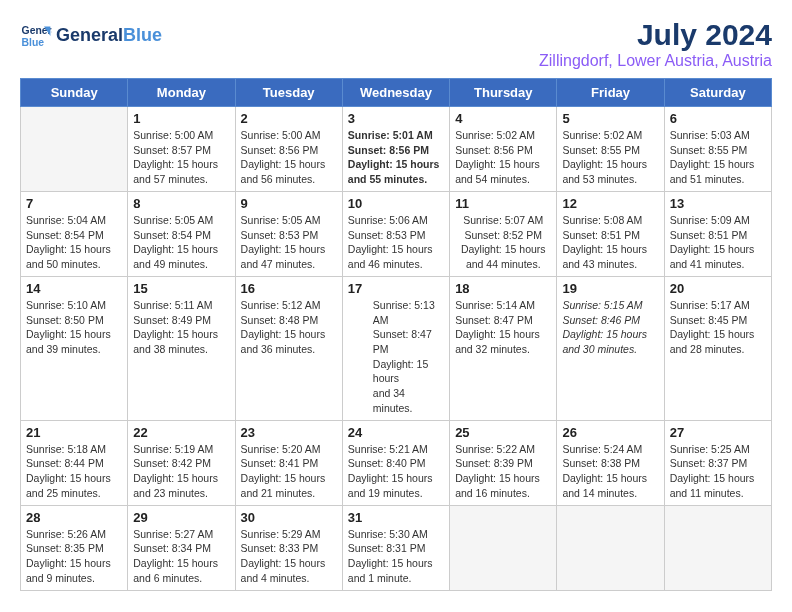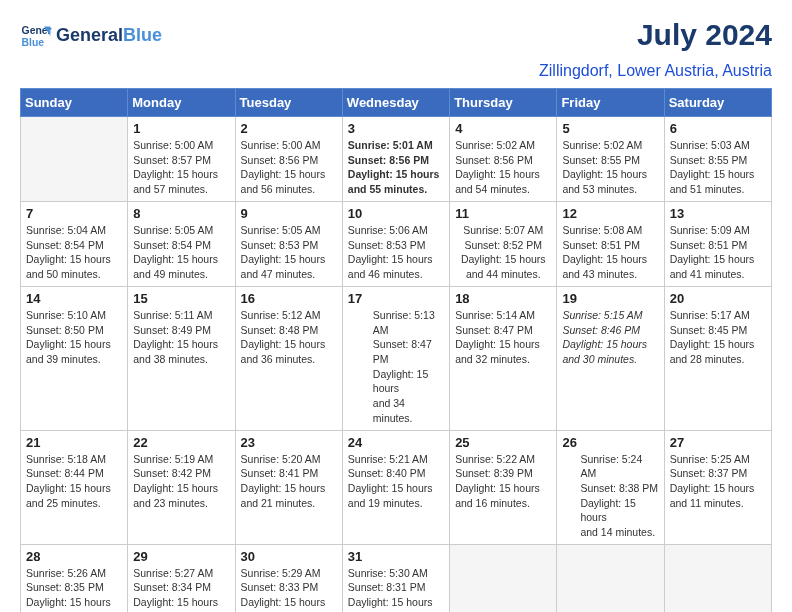--- a/index.html
+++ b/index.html
@@ -38,36 +38,36 @@
       text-align: right;
     }
     .month-title {
       font-size: 30px;
       font-weight: bold;
       color: #1a3a6b;
       line-height: 1;
     }
     .location {
       font-size: 16px;
-      color: #1d4ed8;
-      margin-top: 12px;
+      color: #8b5cf6;
+      margin-top: 2px;
       text-align: right;
     }
     table {
       width: 100%;
       border-collapse: collapse;
       table-layout: fixed;
     }
     th {
       background-color: #3a6bbf;
       color: #fff;
       font-size: 13px;
       font-weight: bold;
       padding: 6px 4px;
-      text-align: left;
+      text-align: center;
       border: 1px solid #5a8bd0;
     }
     td {
       border: 1px solid #ccc;
       vertical-align: top;
       padding: 4px 5px;
       min-height: 80px;
       height: 85px;
       font-size: 11px;
       color: #333;
@@ -301,21 +301,21 @@
         </td>
         <td>
           <div class="day-number">25</div>
           <div class="day-info" style="white-space: pre-line;">Sunrise: 5:22 AM
 Sunset: 8:39 PM
 Daylight: 15 hours
 and 16 minutes.</div>
         </td>
         <td>
           <div class="day-number">26</div>
-          <div class="day-info" style="white-space: pre-line; margin-left: 18px;">Sunrise: 5:24 AM
+          <div class="day-info" style="white-space: pre-line;">Sunrise: 5:24 AM
 Sunset: 8:38 PM
 Daylight: 15 hours
 and 14 minutes.</div>
         </td>
         <td>
           <div class="day-number">27</div>
           <div class="day-info" style="white-space: pre-line;">Sunrise: 5:25 AM
 Sunset: 8:37 PM
 Daylight: 15 hours
 and 11 minutes.</div>

